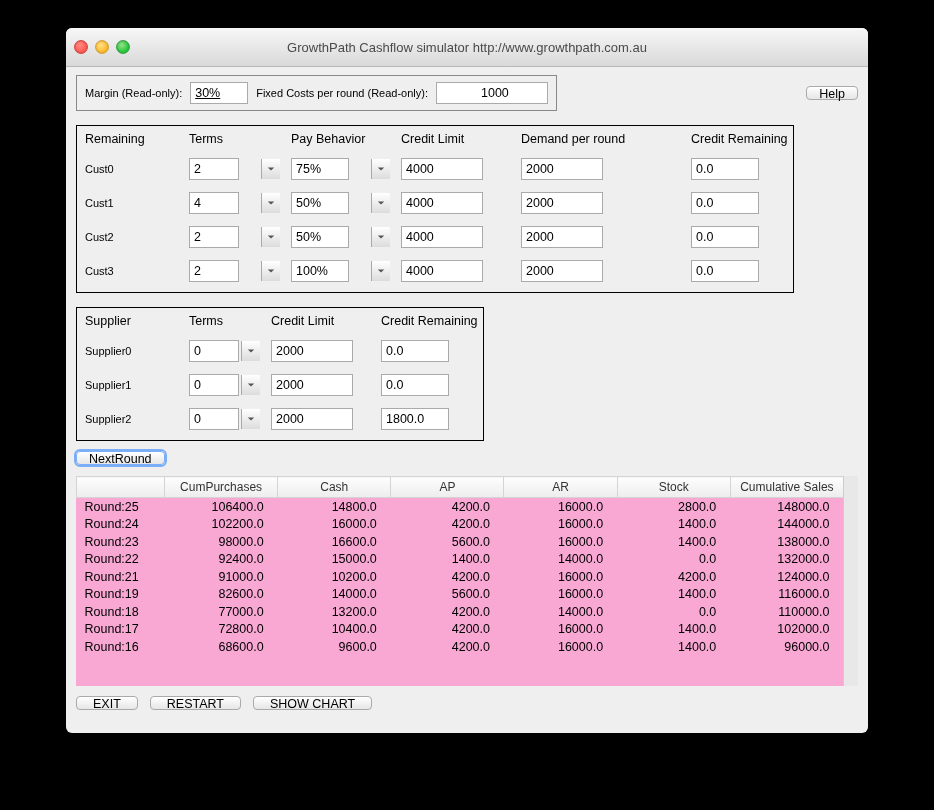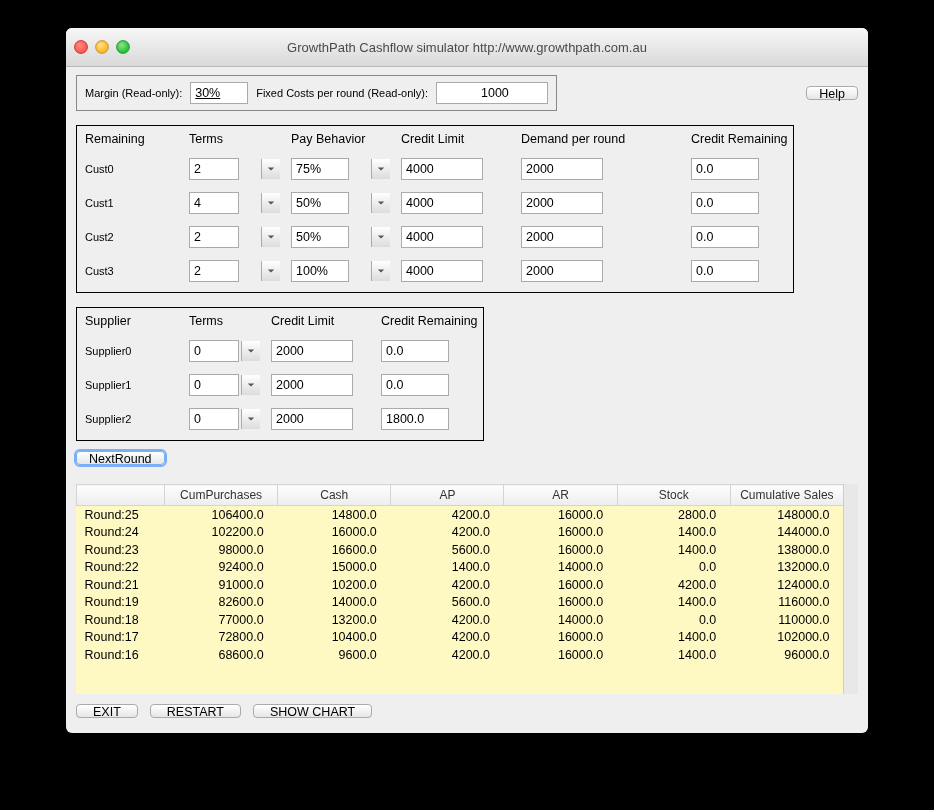--- a/index.html
+++ b/index.html
@@ -24,21 +24,21 @@
   .select-wrap{position:relative;display:inline-block}
   .select-wrap input{width:42px;padding-right:2px}
   .select-wrap .arrow{position:absolute;right:1px;top:1px;width:18px;bottom:1px;background:linear-gradient(#fff,#dcdcdc);border-left:1px solid #aaa;display:flex;align-items:center;justify-content:center}
   .select-wrap .arrow svg{width:8px;height:8px}
   .select-pay input{width:50px}
   .cl{width:72px}
   .dpr{width:72px}
   .cr{width:58px}
   .grid-sup{display:grid;grid-template-columns:94px 72px 100px 100px;column-gap:10px;row-gap:12px;align-items:center}
   .nextround{margin-top:10px}
-  .tablewrap{margin-top:18px;border:0;background:#fef9c3;height:210px;overflow:hidden;position:relative}
+  .tablewrap{margin-top:10px;border:0;background:#f9a8d4;height:210px;overflow:hidden;position:relative}
   .tablewrap .scrollbar{position:absolute;right:0;top:0;bottom:0;width:14px;background:#e8e8e8;border-left:1px solid #ccc}
   table{width:calc(100% - 14px);border-collapse:collapse;table-layout:fixed}
   thead th{font-weight:400;font-size:12px;color:#333;border:1px solid #d4d4d4;background:linear-gradient(#fdfdfd,#ededed);height:18px;text-align:center}
   tbody td{font-size:12.5px;height:17.5px;padding:0 14px 0 4px;white-space:nowrap}
   tbody td.round{text-align:left;padding-left:8px}
   tbody td.num{text-align:right}
   .footer-btns{display:flex;gap:12px;margin-top:10px}
   .footer-btns .mac-btn{padding:0 16px}
   .primary{outline:2px solid #7aaef7;outline-offset:0;border-color:#7aaef7}
 </style>

